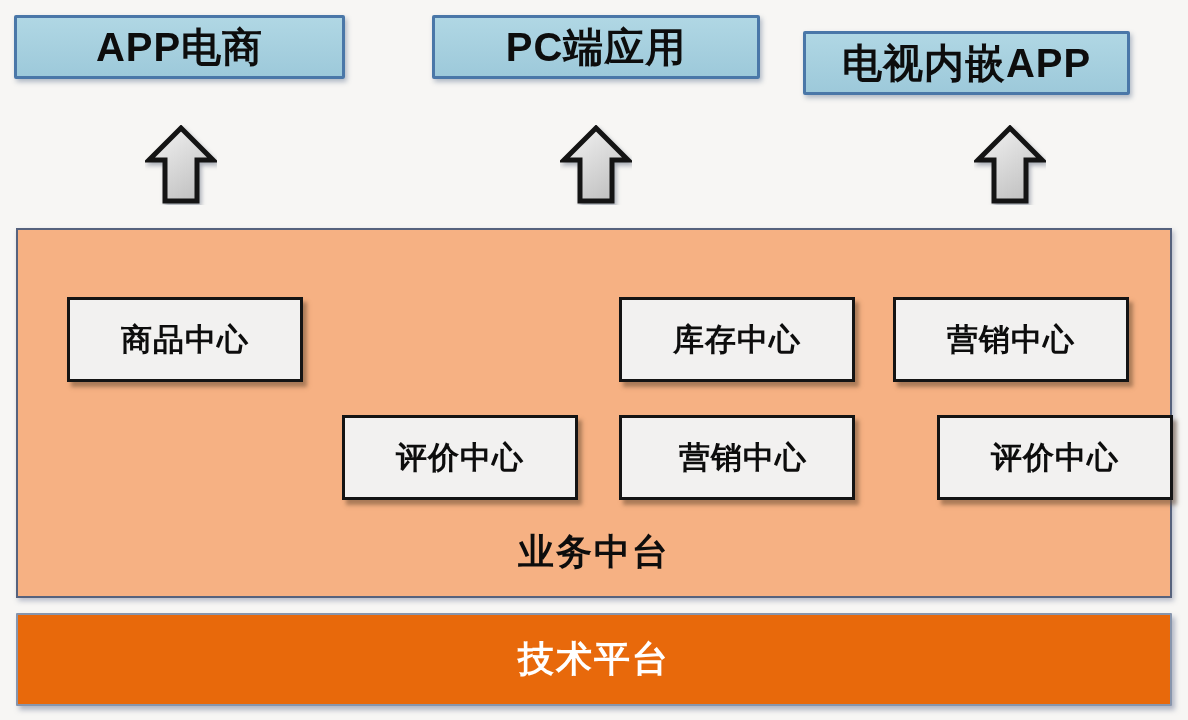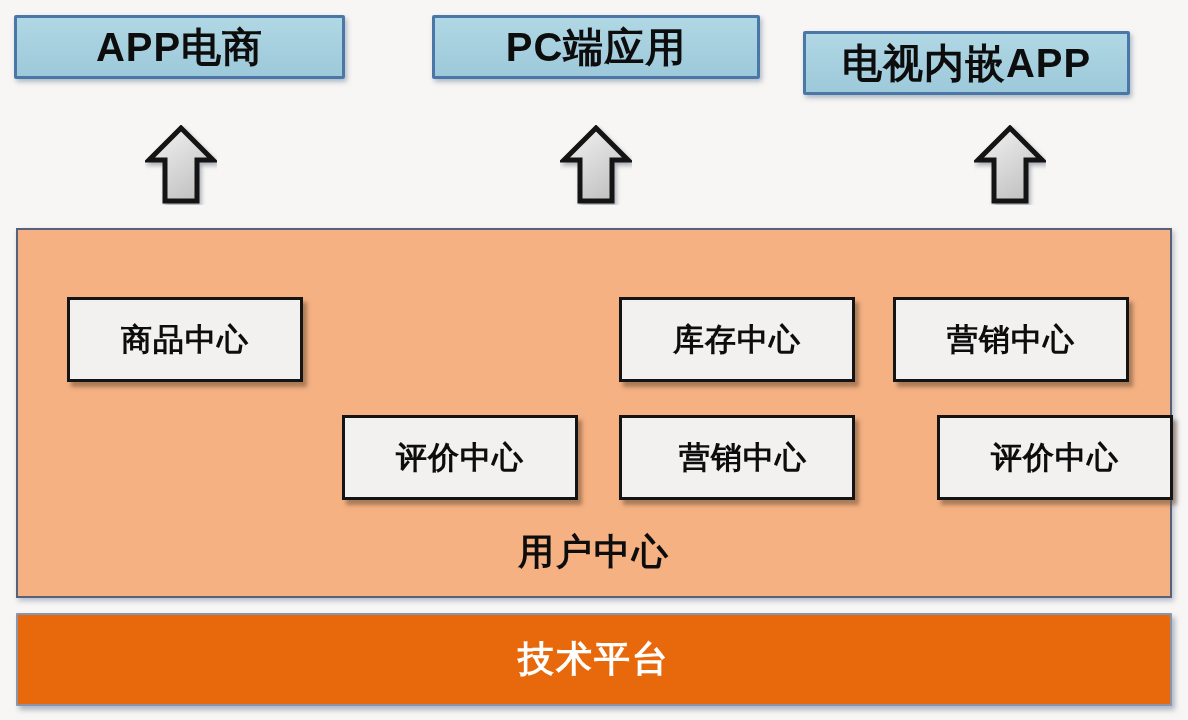--- a/index.html
+++ b/index.html
@@ -158,20 +158,20 @@
     <div class="center-box" style="left:324px; top:185px;">
       <span class="center-label">评价中心</span>
     </div>
     <div class="center-box" style="left:601px; top:185px;padding-left:12px;">
       <span class="center-label">营销中心</span>
     </div>
     <div class="center-box" style="left:875px; top:185px;margin-left:44px;">
       <span class="center-label">评价中心</span>
     </div>
 
-    <div class="panel-title">用户中心</div>
+    <div class="panel-title">业务中台</div>
   </div>
 
   <div class="tech-bar">
     <span class="tech-title">技术平台</span>
   </div>
 
 </div>
 
 </body></html>

